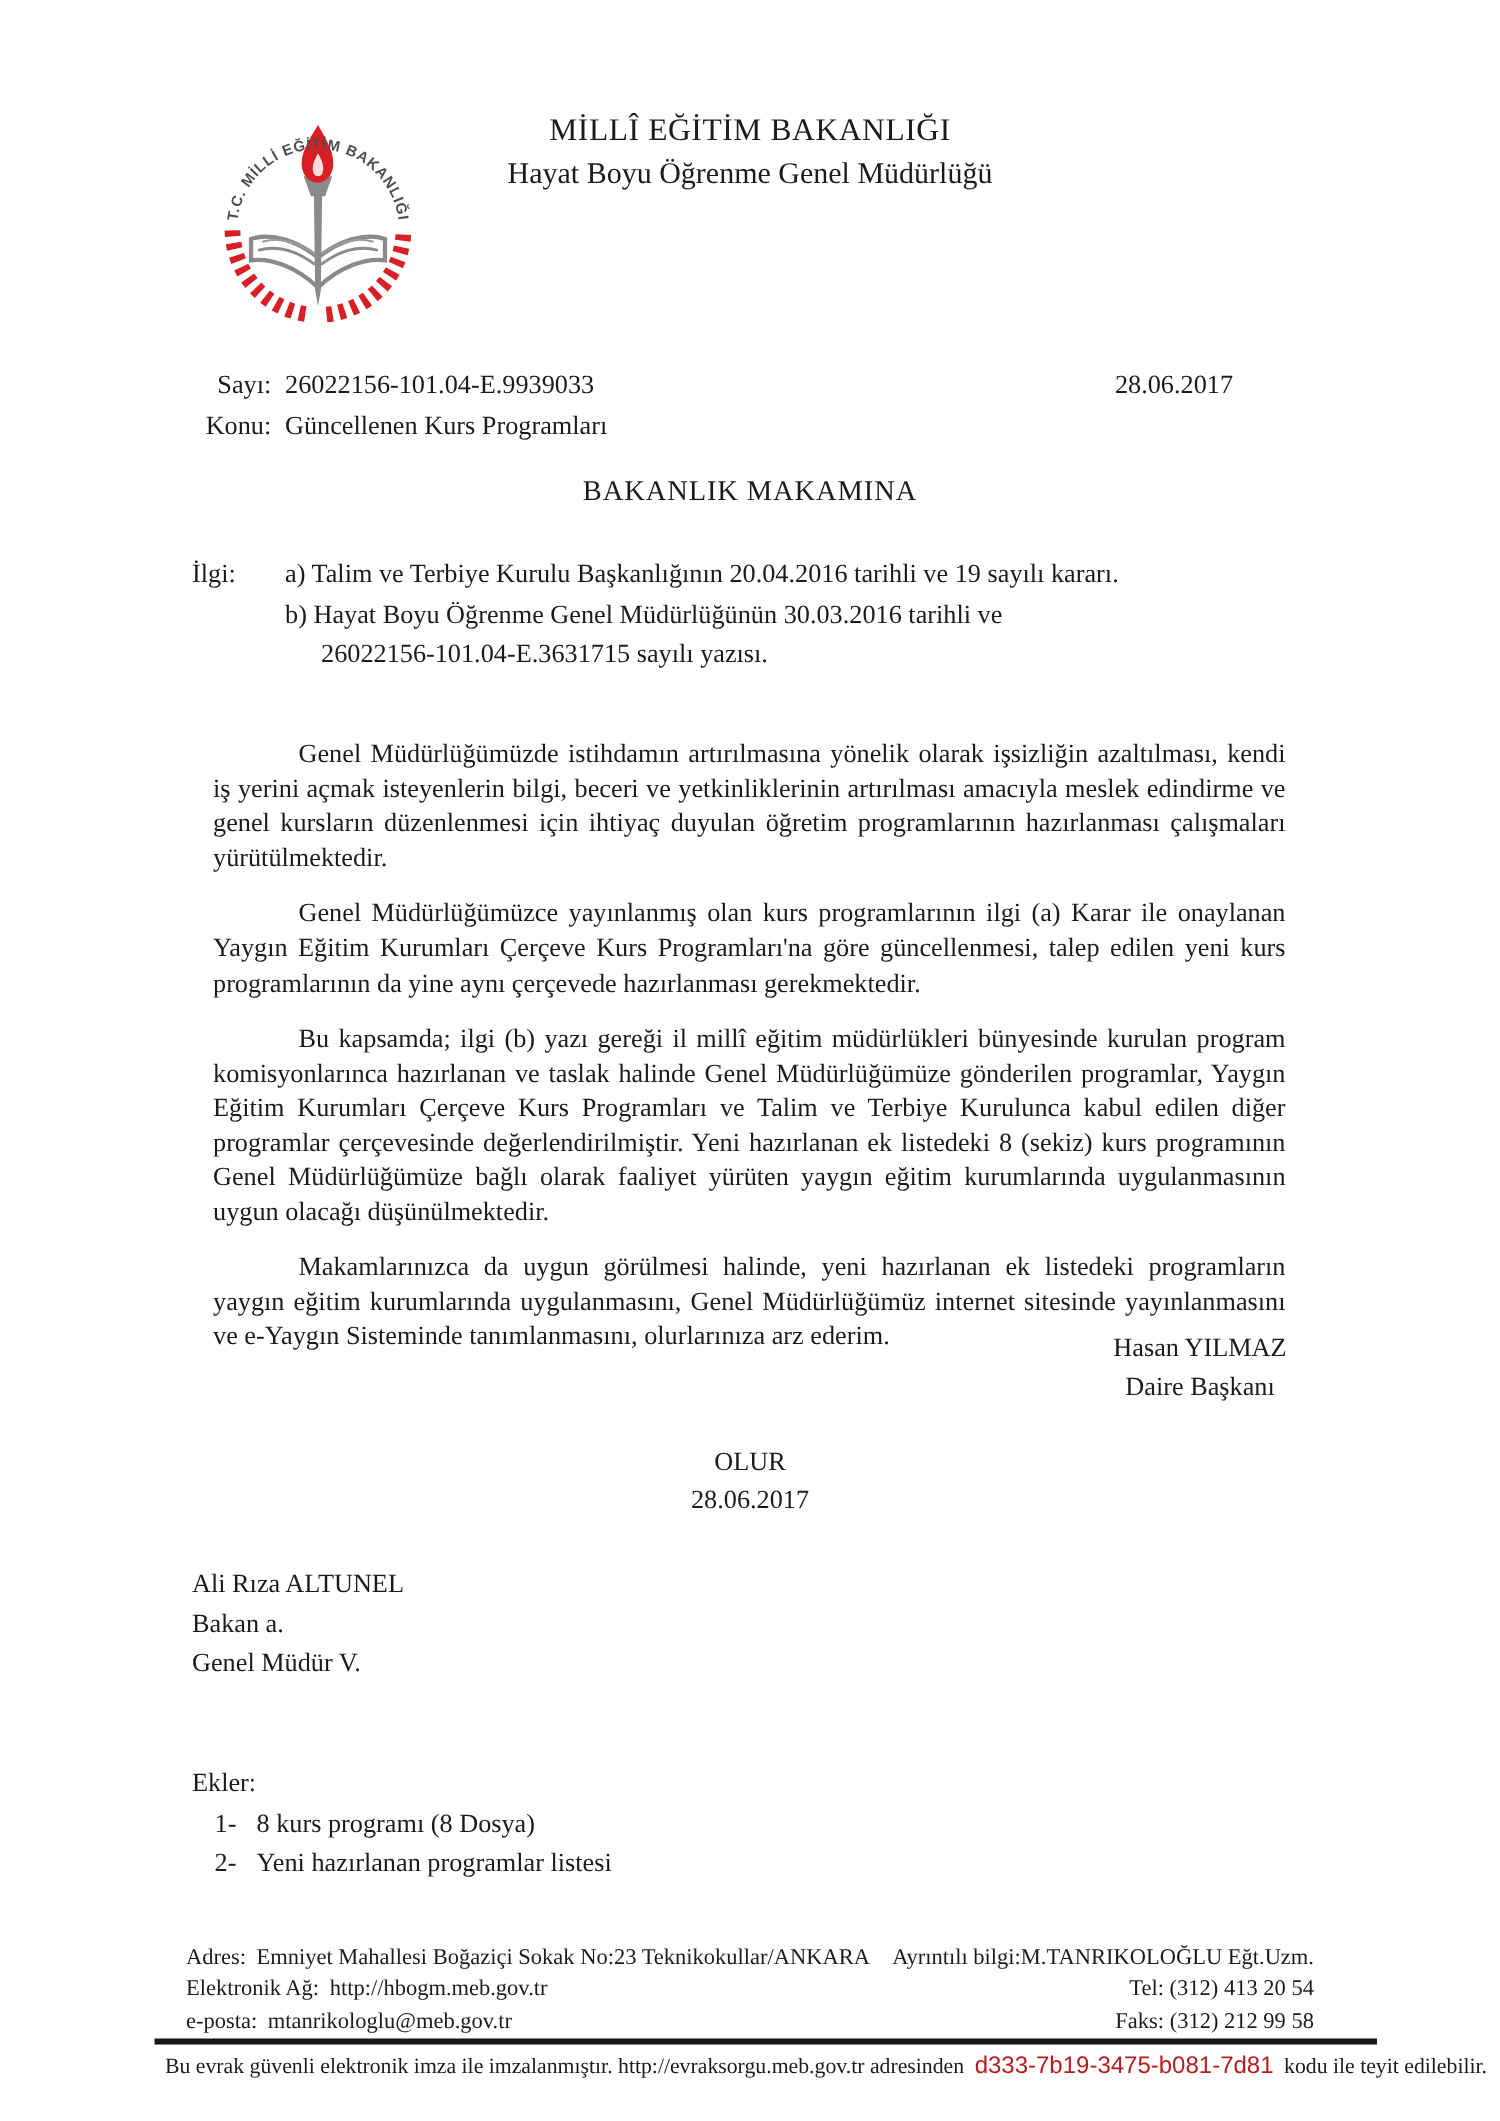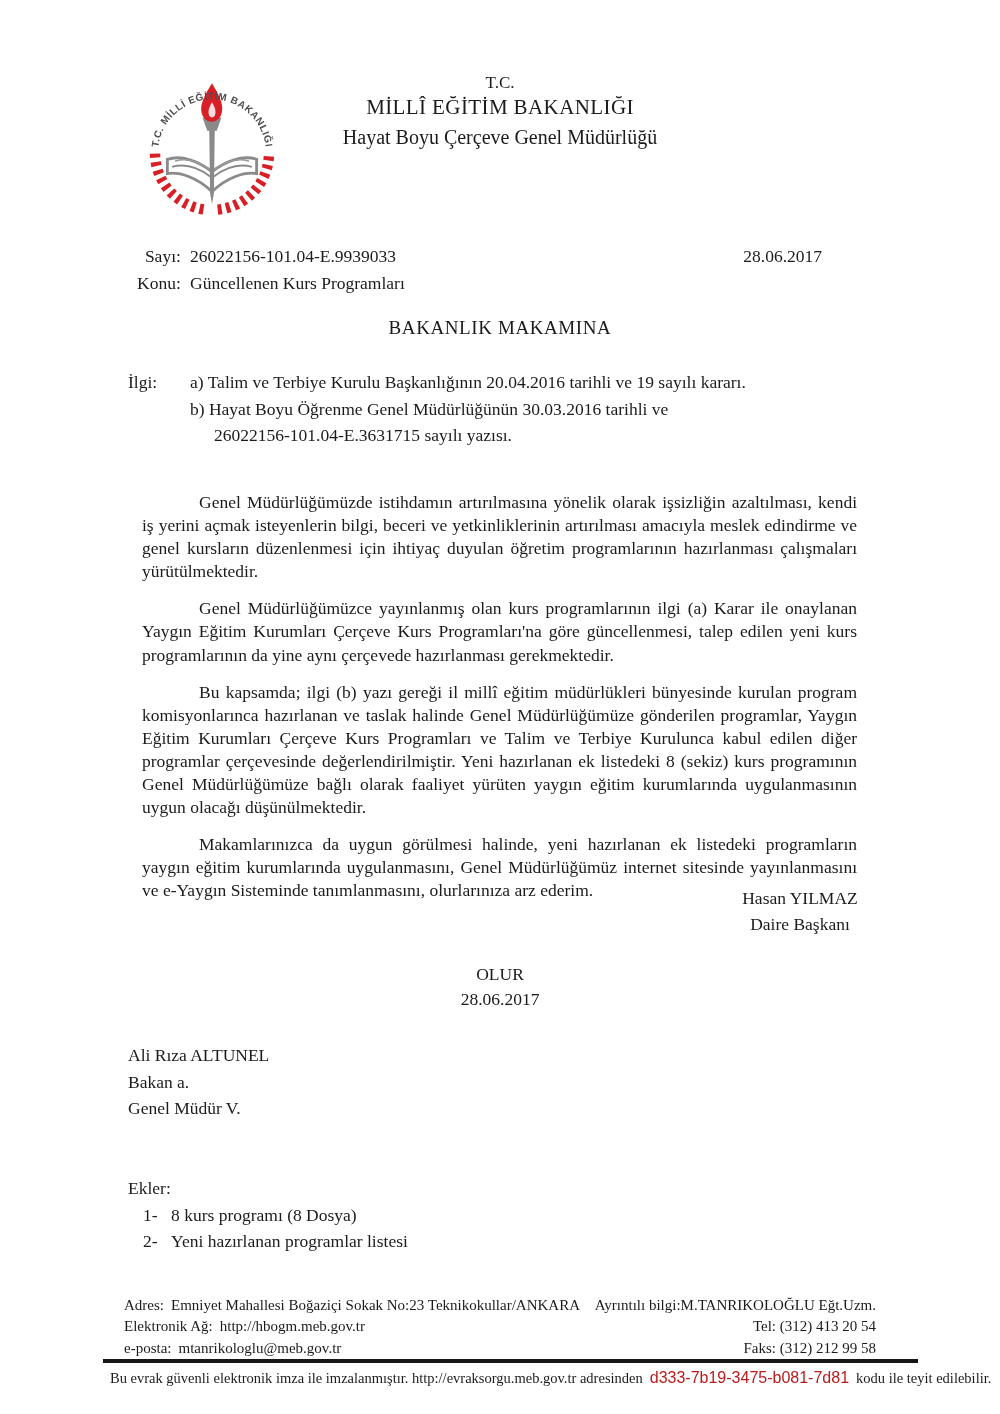--- a/index.html
+++ b/index.html
@@ -110,23 +110,22 @@
       <defs>
         <path id="arcpath" d="M 25,103 A 57,57 0 1 1 135,103"></path>
       </defs>
       <text class="arc-text">
         <textPath href="#arcpath" startOffset="50%" text-anchor="middle">T.C. MİLLİ EĞİTİM BAKANLIĞI</textPath>
       </text>
     </svg>
   </div>
 
   <div class="header-text">
-    <div class="hdr-tc">T.C.</div>
     <div class="hdr-ministry">MİLLÎ EĞİTİM BAKANLIĞI</div>
-    <div class="hdr-directorate">Hayat Boyu Çerçeve Genel Müdürlüğü</div>
+    <div class="hdr-directorate">Hayat Boyu Öğrenme Genel Müdürlüğü</div>
   </div>
 
   <div class="meta">
     <div class="meta-row">
       <span class="meta-label">Sayı</span>
       <span class="meta-colon">:</span>
       <span>26022156-101.04-E.9939033</span>
       <span class="meta-date">28.06.2017</span>
     </div>
     <div class="meta-row">

